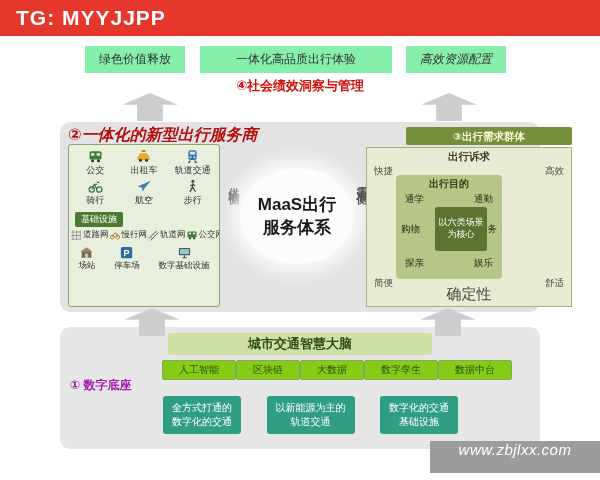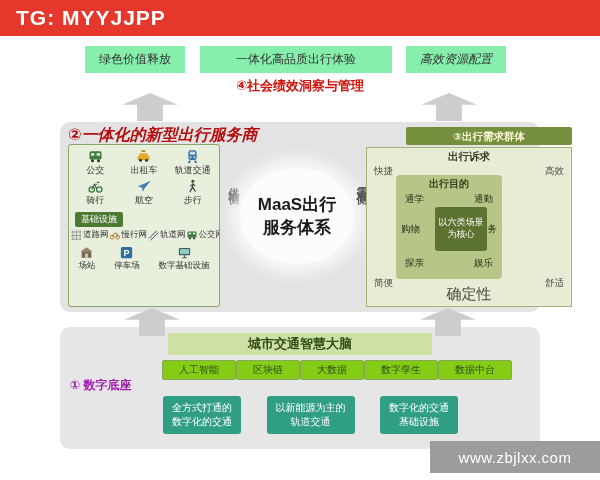--- a/index.html
+++ b/index.html
@@ -68,21 +68,21 @@
   .brain{position:absolute;left:108px;top:6px;width:264px;height:22px;background:#cfe0a4;color:#2f4d1a;
          font-weight:bold;font-size:13px;display:flex;align-items:center;justify-content:center;border-radius:2px;}
   .techs{position:absolute;left:102px;top:33px;width:346px;display:flex;justify-content:space-between;}
   .tech{background:#84cc16;border:1px solid #89a65d;color:#2f4d1a;font-size:10px;padding:2px 16px;
         border-radius:2px;white-space:nowrap;}
   .base-label{position:absolute;left:10px;top:50px;color:#a21caf;font-weight:bold;font-size:12px;white-space:nowrap;}
   .pillars{position:absolute;left:103px;top:69px;width:295px;display:flex;justify-content:space-between;}
   .pillar{background:#2f9e83;color:#fff;font-size:10px;text-align:center;padding:5px 9px;
           border-radius:3px;line-height:1.4;white-space:nowrap;}
   .watermark{position:absolute;left:430px;top:441px;width:170px;height:32px;background:#9c9c9c;color:#fff;
-             font-size:15px;display:flex;align-items:center;justify-content:center;letter-spacing:0.5px;}
+             font-size:15px;display:flex;justify-content:center;letter-spacing:0.5px;font-style:italic;}
   .icon{display:inline-flex;align-items:center;justify-content:center;line-height:0;}
 </style>
 </head>
 <body>
 
 <div class="page">
 
   <div class="tg-bar">
     <span>TG: MYYJJPP</span>
   </div>

